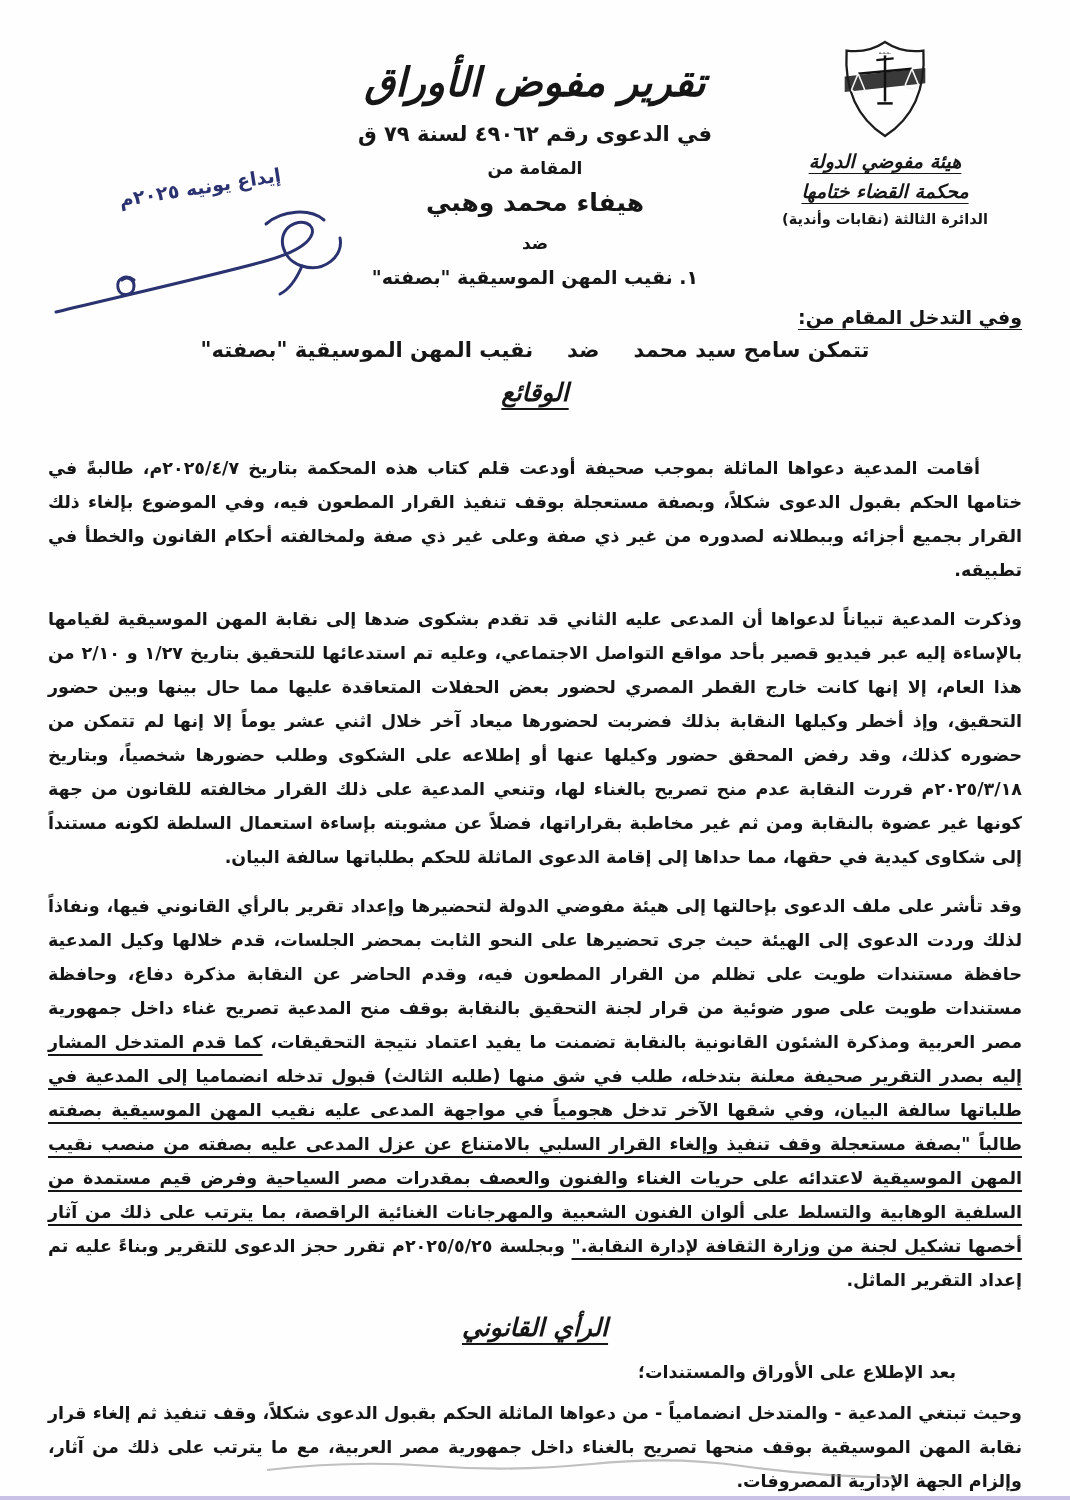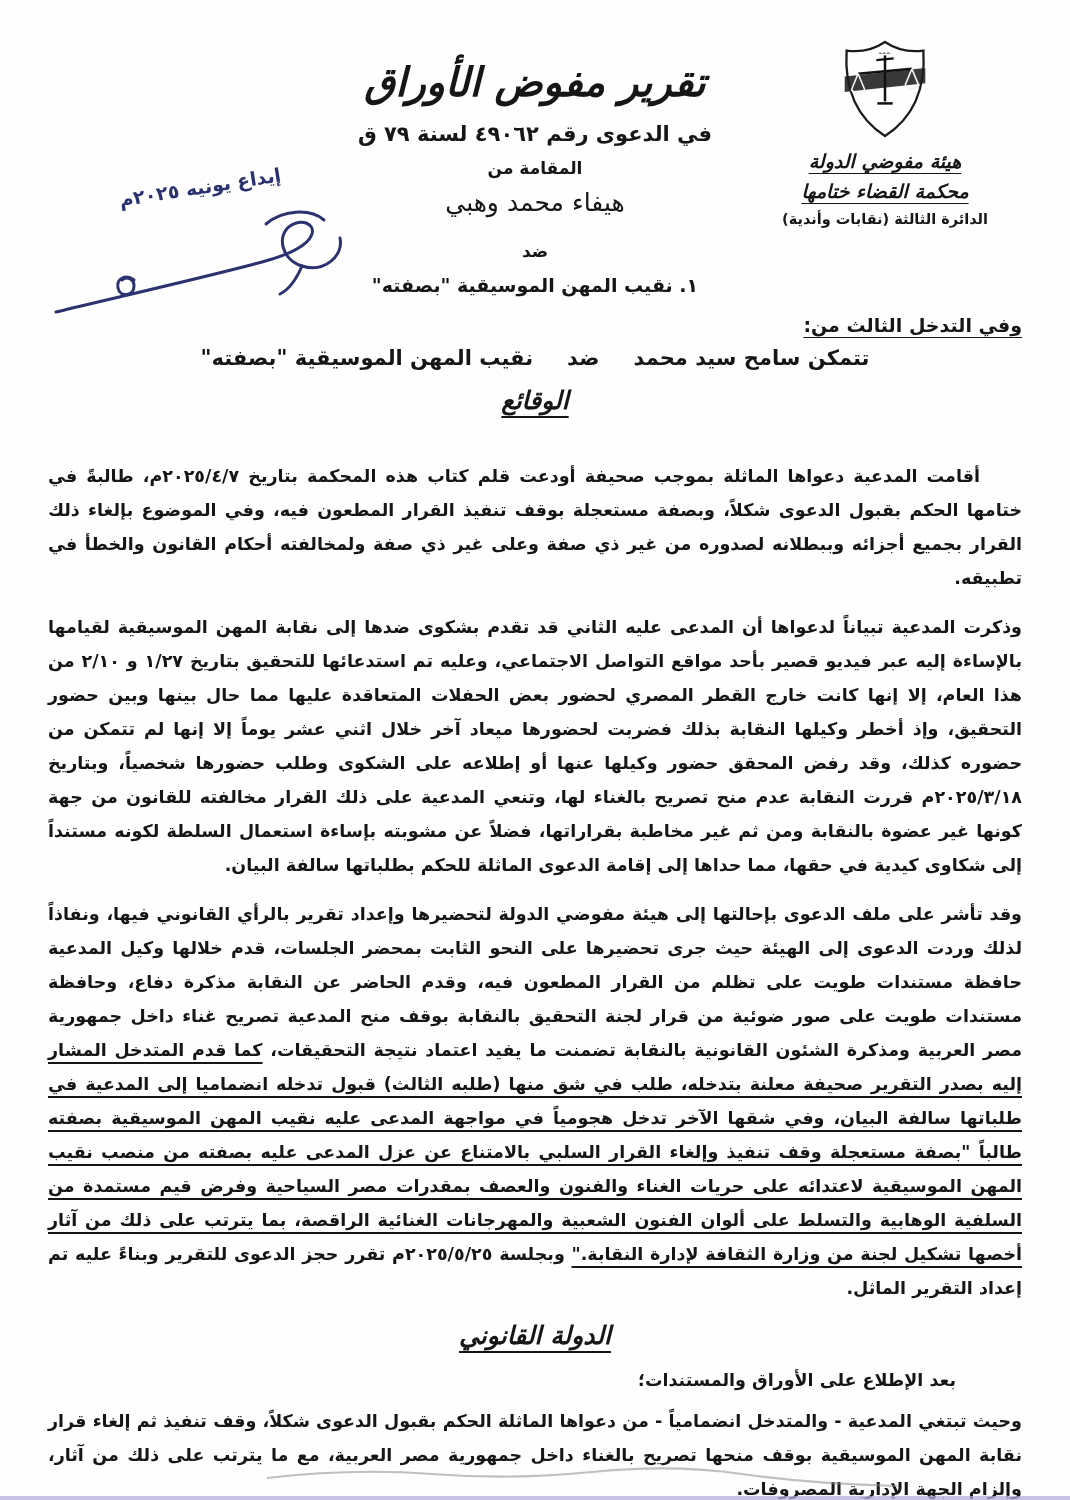--- a/index.html
+++ b/index.html
@@ -39,21 +39,21 @@
   .signature-svg{position:absolute;top:46px;left:0;}
 
   
   .center-head{width:640px;margin:28px auto 0 auto;text-align:center;}
   .doc-title{
     font-size:40px;font-weight:bold;font-style:italic;
     line-height:56px;margin-bottom:12px;letter-spacing:1px;
   }
   .case-line{font-size:21px;font-weight:bold;margin-bottom:12px;}
   .filed-by{font-size:17px;font-weight:bold;margin-bottom:10px;}
-  .plaintiff{font-size:25px;font-weight:normal;margin-bottom:24px;}
+  .plaintiff{font-size:25px;font-weight:bold;margin-bottom:16px;}
   .versus{font-size:17px;font-weight:bold;margin-bottom:8px;}
   .defendant{font-size:19px;font-weight:bold;line-height:33px;}
 
   
   .intervention-heading{
     text-align:right;font-size:19px;font-weight:bold;
     text-decoration:underline;text-underline-offset:5px;
     margin:12px 0 10px 0;
   }
   .intervention-line{text-align:center;font-size:21px;font-weight:bold;margin-bottom:6px;}
@@ -124,36 +124,36 @@
 
     <div class="center-head">
       <div class="doc-title">تقرير مفوض الأوراق</div>
       <div class="case-line">في الدعوى رقم ٤٩٠٦٢ لسنة ٧٩ ق</div>
       <div class="filed-by">المقامة من</div>
       <div class="plaintiff">هيفاء محمد وهبي</div>
       <div class="versus">ضد</div>
       <div class="defendant">١. نقيب المهن الموسيقية "بصفته"</div>
     </div>
 
-    <div class="intervention-heading">وفي التدخل الثالث من:</div>
+    <div class="intervention-heading">وفي التدخل المقام من:</div>
     <div class="intervention-line">
       <span>تتمكن سامح سيد محمد</span><span class="gap"></span><span>ضد</span><span class="gap"></span><span>نقيب المهن الموسيقية "بصفته"</span>
     </div>
 
     <div class="section-heading">الوقائع</div>
 
     <p class="para indent">أقامت المدعية دعواها الماثلة بموجب صحيفة أودعت قلم كتاب هذه المحكمة بتاريخ ٢٠٢٥/٤/٧م، طالبةً في ختامها الحكم بقبول الدعوى شكلاً، وبصفة مستعجلة بوقف تنفيذ القرار المطعون فيه، وفي الموضوع بإلغاء ذلك القرار بجميع أجزائه وببطلانه لصدوره من غير ذي صفة وعلى غير ذي صفة ولمخالفته أحكام القانون والخطأ في تطبيقه.</p>
 
     <p class="para">وذكرت المدعية تبياناً لدعواها أن المدعى عليه الثاني قد تقدم بشكوى ضدها إلى نقابة المهن الموسيقية لقيامها بالإساءة إليه عبر فيديو قصير بأحد مواقع التواصل الاجتماعي، وعليه تم استدعائها للتحقيق بتاريخ ١/٢٧ و ٢/١٠ من هذا العام، إلا إنها كانت خارج القطر المصري لحضور بعض الحفلات المتعاقدة عليها مما حال بينها وبين حضور التحقيق، وإذ أخطر وكيلها النقابة بذلك فضربت لحضورها ميعاد آخر خلال اثني عشر يوماً إلا إنها لم تتمكن من حضوره كذلك، وقد رفض المحقق حضور وكيلها عنها أو إطلاعه على الشكوى وطلب حضورها شخصياً، وبتاريخ ٢٠٢٥/٣/١٨م قررت النقابة عدم منح تصريح بالغناء لها، وتنعي المدعية على ذلك القرار مخالفته للقانون من جهة كونها غير عضوة بالنقابة ومن ثم غير مخاطبة بقراراتها، فضلاً عن مشوبته بإساءة استعمال السلطة لكونه مستنداً إلى شكاوى كيدية في حقها، مما حداها إلى إقامة الدعوى الماثلة للحكم بطلباتها سالفة البيان.</p>
 
     <p class="para">
       <span>وقد تأشر على ملف الدعوى بإحالتها إلى هيئة مفوضي الدولة لتحضيرها وإعداد تقرير بالرأي القانوني فيها، ونفاذاً لذلك وردت الدعوى إلى الهيئة حيث جرى تحضيرها على النحو الثابت بمحضر الجلسات، قدم خلالها وكيل المدعية حافظة مستندات طويت على تظلم من القرار المطعون فيه، وقدم الحاضر عن النقابة مذكرة دفاع، وحافظة مستندات طويت على صور ضوئية من قرار لجنة التحقيق بالنقابة بوقف منح المدعية تصريح غناء داخل جمهورية مصر العربية ومذكرة الشئون القانونية بالنقابة تضمنت ما يفيد اعتماد نتيجة التحقيقات، </span><span class="ul-run">كما قدم المتدخل المشار إليه بصدر التقرير صحيفة معلنة بتدخله، طلب في شق منها (طلبه الثالث) قبول تدخله انضماميا إلى المدعية في طلباتها سالفة البيان، وفي شقها الآخر تدخل هجومياً في مواجهة المدعى عليه نقيب المهن الموسيقية بصفته طالباً "بصفة مستعجلة وقف تنفيذ وإلغاء القرار السلبي بالامتناع عن عزل المدعى عليه بصفته من منصب نقيب المهن الموسيقية لاعتدائه على حريات الغناء والفنون والعصف بمقدرات مصر السياحية وفرض قيم مستمدة من السلفية الوهابية والتسلط على ألوان الفنون الشعبية والمهرجانات الغنائية الراقصة، بما يترتب على ذلك من آثار أخصها تشكيل لجنة من وزارة الثقافة لإدارة النقابة."</span><span> وبجلسة ٢٠٢٥/٥/٢٥م تقرر حجز الدعوى للتقرير وبناءً عليه تم إعداد التقرير الماثل.</span>
     </p>
 
-    <div class="section-heading">الدولة القانوني</div>
+    <div class="section-heading">الرأي القانوني</div>
 
     <div class="opinion-intro">بعد الإطلاع على الأوراق والمستندات؛</div>
 
     <p class="para p-rel">
       <span>وحيث تبتغي المدعية - والمتدخل انضمامياً - من دعواها الماثلة الحكم بقبول الدعوى شكلاً، وقف تنفيذ ثم إلغاء قرار نقابة المهن الموسيقية بوقف منحها تصريح بالغناء داخل جمهورية مصر العربية، مع ما يترتب على ذلك من آثار، وإلزام الجهة الإدارية المصروفات.</span>
       <svg class="pencil-underline" style="top:58px;right:120px;" width="640" height="30" viewBox="0 0 640 30">
         <path d="M5,16 Q90,6 170,12 T330,10 T480,12 T635,24" fill="none" stroke="#8d8d8d" stroke-width="2.2" opacity="0.55"></path>
       </svg>
     </p>
 

